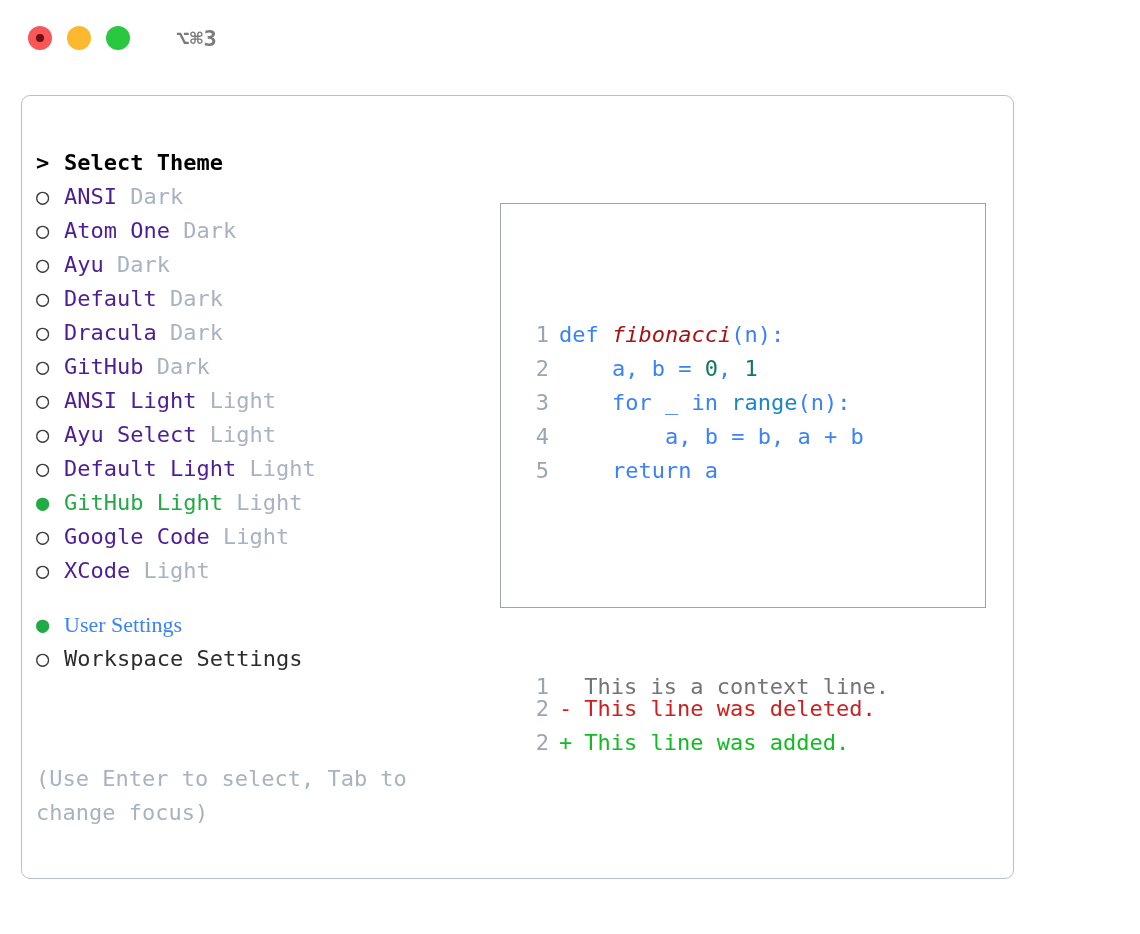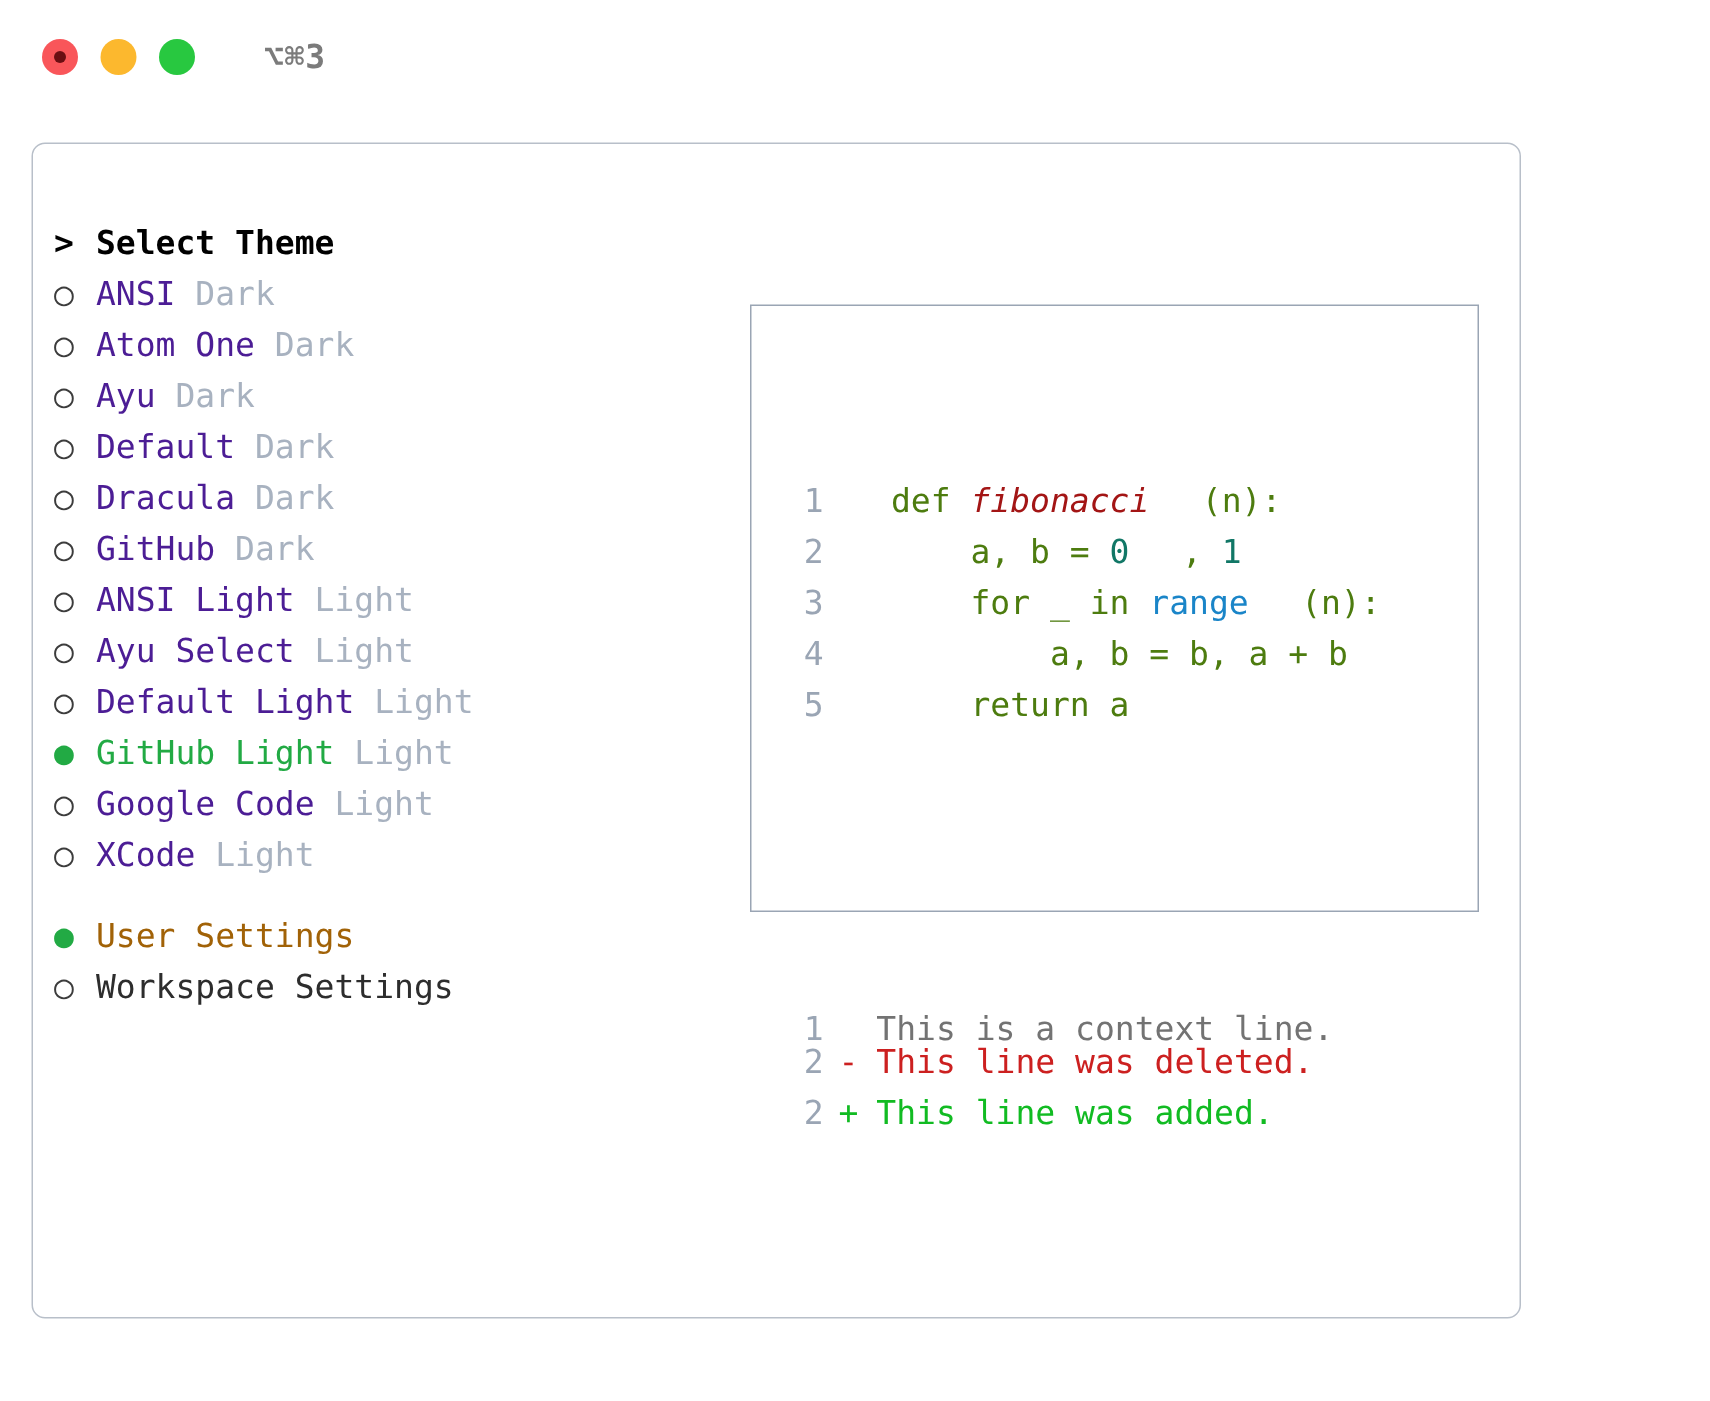--- a/index.html
+++ b/index.html
@@ -91,21 +91,21 @@
   .heading-row { font-weight: bold; color: #000000; }
   .heading-row .bullet { color: #000000; font-weight: bold; }
 
   .theme-name { color: #4c1d95; }
   .theme-name.selected { color: #22aa44; text-align: center; }
   .badge { color: #a8b2c0; }
 
   .section-label { color: #2d2d2d; }
 
   .apply-name { color: #2d2d2d; }
-  .apply-name.selected { color: #a16207; }
+  .apply-name.selected { color: #3b82f6; font-family: Liberation Serif, serif; }
 
   .spacer-sm { height: 20px; }
 
   .hint {
     position: absolute;
     left: 36px; top: 762px;
     width: 410px;
     font-size: 22px;
     line-height: 34px;
     color: #a8b2c0;
@@ -146,21 +146,21 @@
     flex: 0 0 26px;
     text-align: right;
     color: #9aa5b4;
   }
   .ctext { color: #2d2d2d; padding-left: 10px; }
   .blank-line { height: 34px; }
 
   .tok-func { color: #a31515; font-style: italic; }
   .tok-num  { color: #117766; }
   .tok-call { color: #1a85c8; }
-  .tok-plain{ color: #4d7c0f; margin-left: 35px; }
+  .tok-plain{ color: #3b82f6; }
 
   .dline { display: flex; align-items: baseline; height: 34px; white-space: pre; }
   .dmark { display: inline-block; width: 22px; flex: 0 0 22px; text-align: center; padding-left: 10px;}
   .d-ctx  { color: #737373; margin-top: 12px; }
   .d-del  { color: #cc2020; }
   .d-add  { color: #11bb22; }
 </style>
 </head>
 <body>
 
@@ -197,20 +197,21 @@
       </div>
 
     <div class="spacer-sm"></div>
 
     <div id="apply-list">
         <div class="row"><span class="bullet sel">●</span><span class="apply-name selected">User Settings</span></div>
         <div class="row"><span class="bullet">○</span><span class="apply-name">Workspace Settings</span></div>
       </div>
   </div>
 
+  <div class="hint">(Use Enter to select, Tab to change focus)</div>
 
 
   <div class="preview-box">
     <div class="code-area">
       <div id="code-lines"><div class="cline"><span class="lnum">1</span><span class="ctext"><span class="tok-plain">def </span><span class="tok-func">fibonacci</span><span class="tok-plain">(n):</span></span></div><div class="cline"><span class="lnum">2</span><span class="ctext"><span class="tok-plain">    a, b = </span><span class="tok-num">0</span><span class="tok-plain">, </span><span class="tok-num">1</span></span></div><div class="cline"><span class="lnum">3</span><span class="ctext"><span class="tok-plain">    for _ in </span><span class="tok-call">range</span><span class="tok-plain">(n):</span></span></div><div class="cline"><span class="lnum">4</span><span class="ctext"><span class="tok-plain">        a, b = b, a + b</span></span></div><div class="cline"><span class="lnum">5</span><span class="ctext"><span class="tok-plain">    return a</span></span></div></div>
       <div class="blank-line"></div>
       <div id="diff-lines"><div class="dline"><span class="lnum">1</span><span class="dmark d-ctx"> </span><span class="d-ctx"> This is a context line.</span></div><div class="dline"><span class="lnum">2</span><span class="dmark d-del">-</span><span class="d-del"> This line was deleted.</span></div><div class="dline"><span class="lnum">2</span><span class="dmark d-add">+</span><span class="d-add"> This line was added.</span></div></div>
     </div>
   </div>
 

